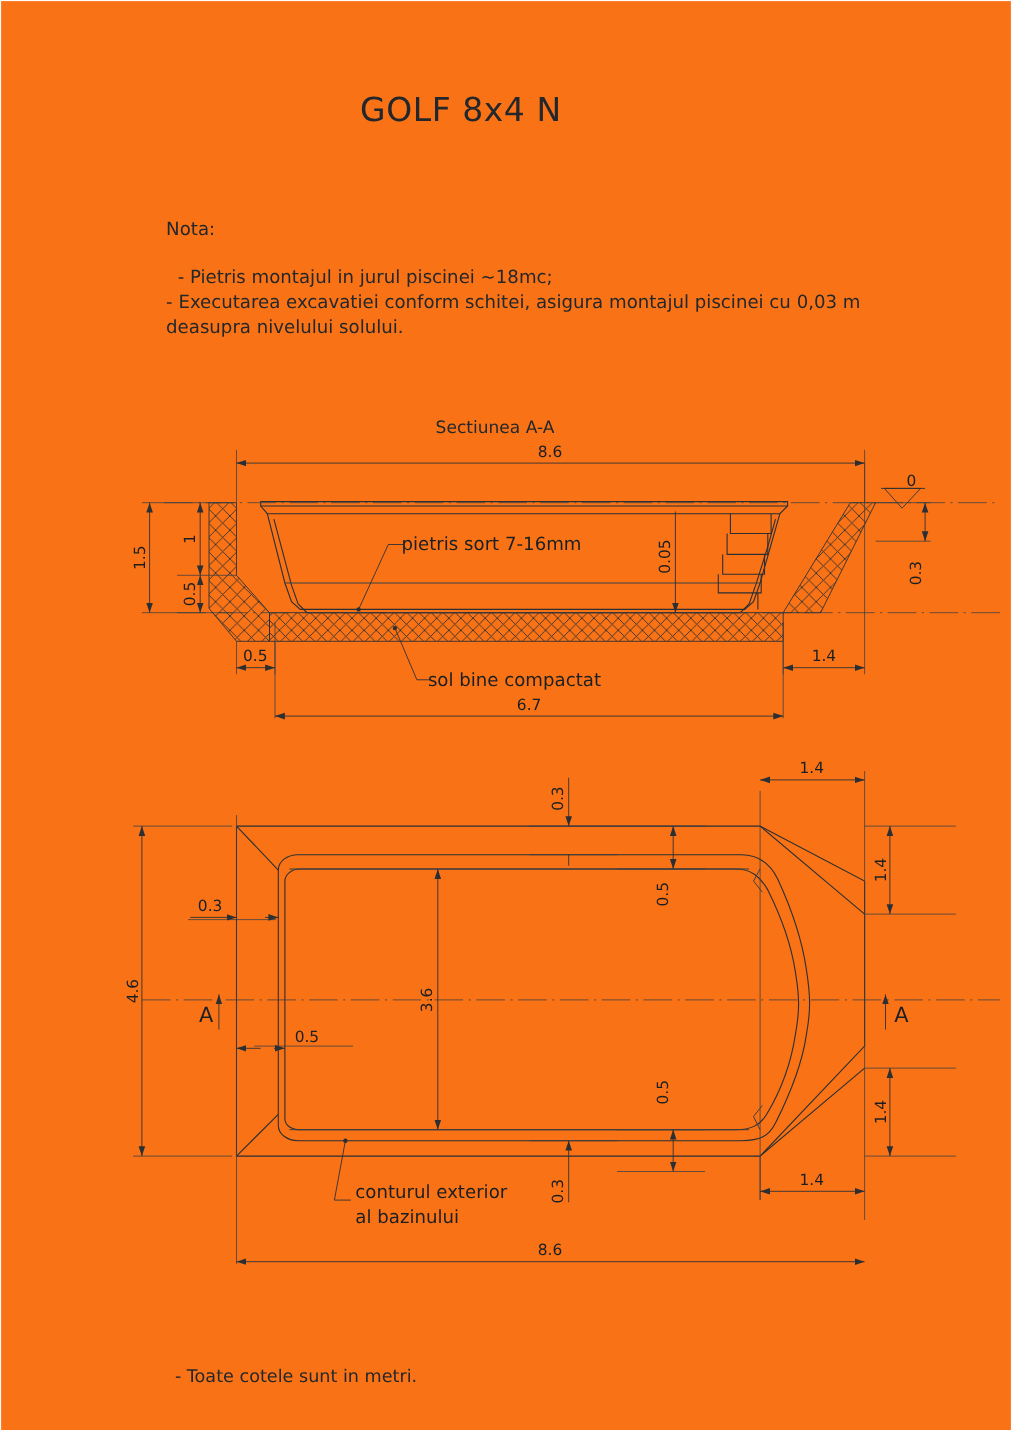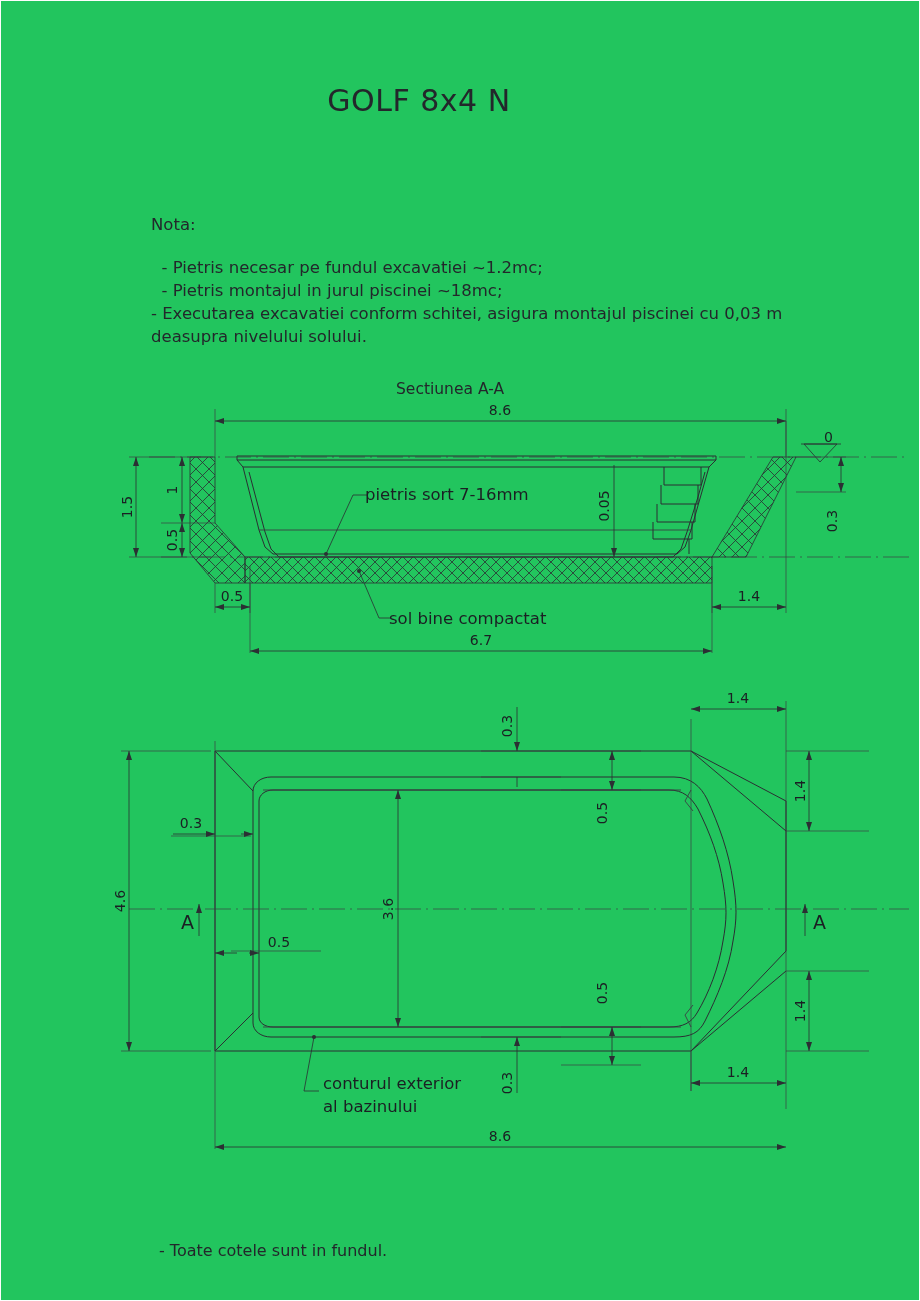--- a/index.html
+++ b/index.html
@@ -1,30 +1,30 @@
 <!DOCTYPE html>
 <html><head>
 <meta charset="utf-8">
 <style>
   html,body{margin:0;padding:0;background:#ffffff;}
   body{
     width:920px;height:1301px;position:relative;overflow:hidden;
     font-family:"DejaVu Sans","Liberation Sans",sans-serif;
     color:#1b1f23;
   }
-  .page{position:absolute;inset:0;background:#22c55e;border:1px solid #fdfdfd;box-sizing:border-box;}
+  .page{position:absolute;inset:0;background:#f97316;border:1px solid #fdfdfd;box-sizing:border-box;}
 
   #title{
     position:absolute;left:0;top:82px;width:920px;text-align:center;
     font-size:30px;letter-spacing:.5px;color:#23272b;
   }
   #title span{display:inline-block;transform:translateX(-42px);}
 
   .note-block{position:absolute;left:150px;top:198px;width:720px;}
-  .note-head{font-size:16.5px;color:#23272b;margin-top:16px;}
+  .note-head{font-size:16.5px;color:#23272b;}
   .note-lines{margin-top:22px;font-size:16.5px;line-height:23px;color:#23272b;}
   .note-lines div{white-space:pre;}
   .note-lines div.wrap{white-space:normal;width:700px;}
 
   .section-label{
     position:absolute;left:395px;top:379px;font-size:15.5px;color:#23272b;
   }
 
   .footer-note{position:absolute;left:158px;top:1240px;font-size:16px;color:#23272b;}
 
@@ -44,29 +44,28 @@
 
 <div class="page">
 
   <div id="title">
     <span>GOLF 8x4 N</span>
   </div>
 
   <div class="note-block">
     <div class="note-head">Nota:</div>
     <div class="note-lines">
-      <div>  - Pietris necesar pe fundul excavatiei ~1.2mc;</div>
       <div>  - Pietris montajul in jurul piscinei ~18mc;</div>
       <div class="wrap">  - Executarea excavatiei conform schitei, asigura montajul piscinei cu 0,03 m deasupra nivelului solului.</div>
     </div>
   </div>
 
   <div class="section-label">Sectiunea A-A</div>
 
-  <div class="footer-note">- Toate cotele sunt in fundul.</div>
+  <div class="footer-note">- Toate cotele sunt in metri.</div>
 
   <svg viewBox="0 0 920 1301">
     <defs>
       <marker id="ar" markerWidth="10" markerHeight="8" refX="9" refY="4" orient="auto" markerUnits="userSpaceOnUse">
         <path d="M0,1 L9,4 L0,7 z" fill="#2b2f33"></path>
       </marker>
       <marker id="arS" markerWidth="10" markerHeight="8" refX="1" refY="4" orient="auto" markerUnits="userSpaceOnUse">
         <path d="M10,1 L1,4 L10,7 z" fill="#2b2f33"></path>
       </marker>
       <pattern id="xh" width="13" height="13" patternUnits="userSpaceOnUse">

